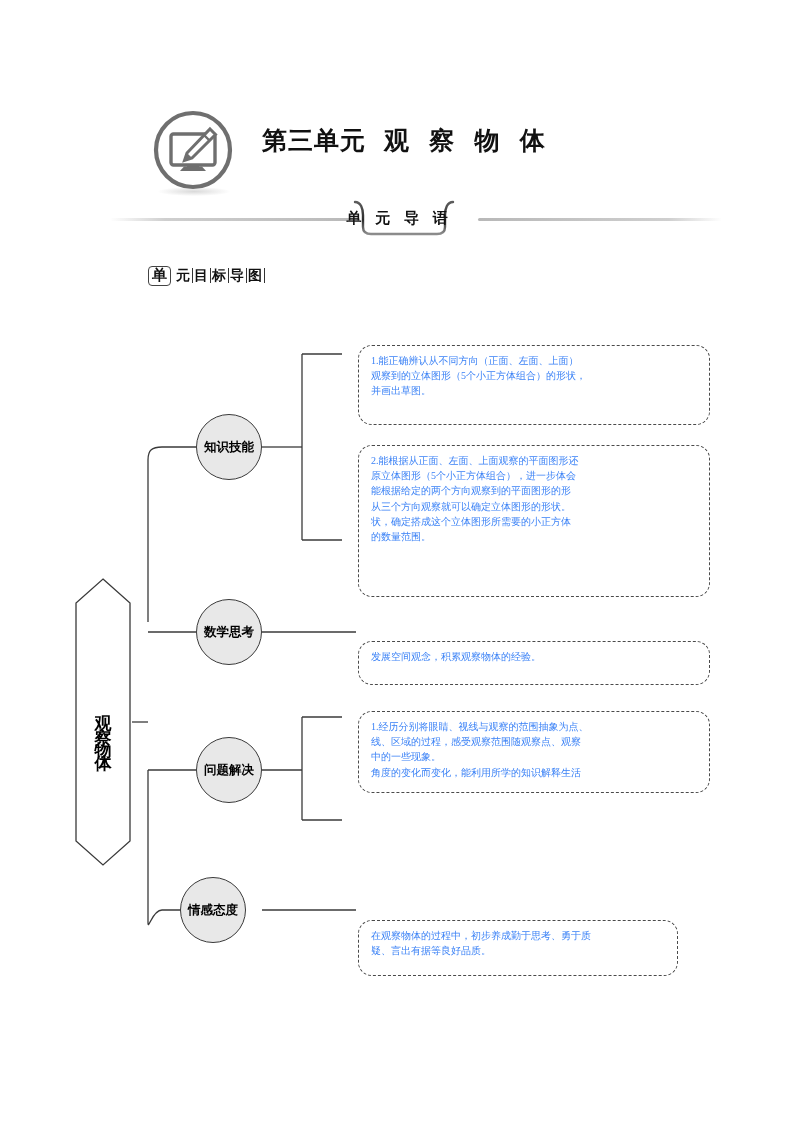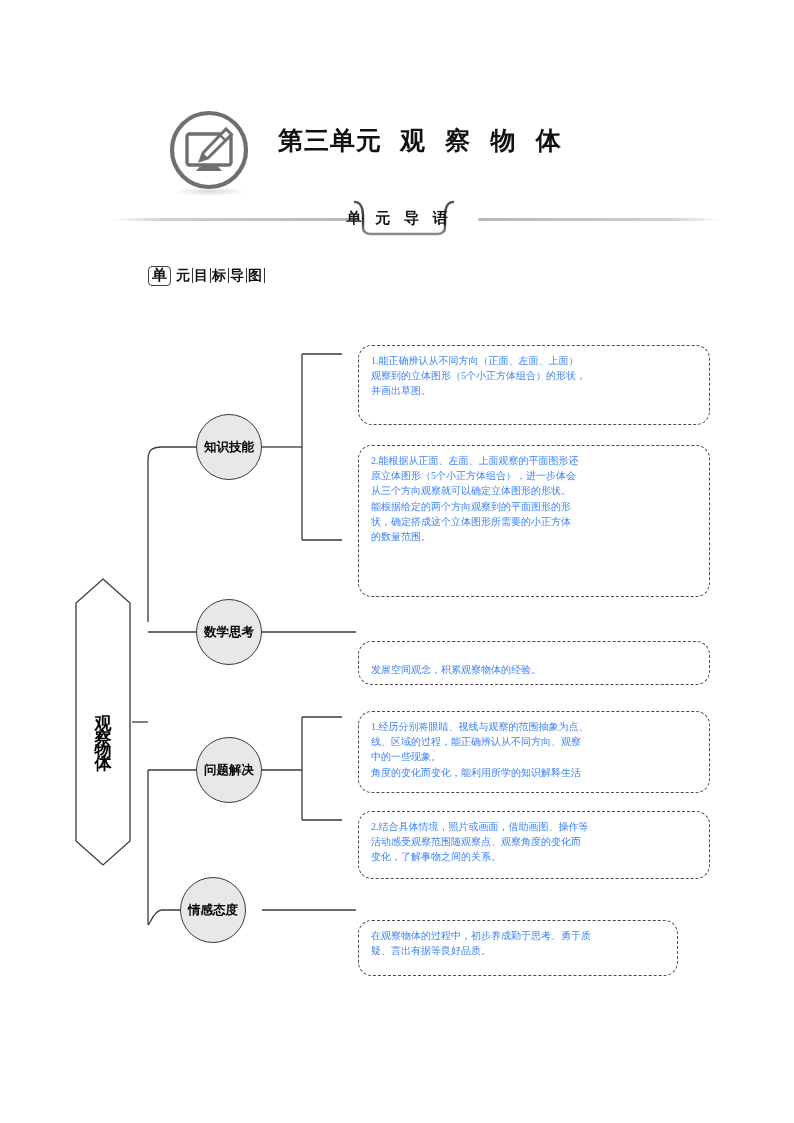--- a/index.html
+++ b/index.html
@@ -12,21 +12,21 @@
     height: 1123px;
     position: relative;
     overflow: hidden;
     font-family: "Liberation Serif", "DejaVu Serif", serif;
     color: #111;
   }
 
   
   .header {
     position: absolute;
-    left: 16px; top: 0;
+    left: 0; top: 0;
     width: 694px; height: 200px;
   }
   .unit-icon {
     position: absolute;
     left: 152px; top: 110px;
     width: 84px; height: 84px;
   }
   .unit-icon .shadow {
     position: absolute;
     left: 6px; bottom: -2px;
@@ -276,41 +276,36 @@
 
   <div class="content-box" style="left:358px; top:22px; width:352px; height:80px;">
     <p>1.能正确辨认从不同方向（正面、左面、上面）</p>
     <p class="hang">观察到的立体图形（5个小正方体组合）的形状，</p>
     <p class="hang">并画出草图。</p>
   </div>
 
   <div class="content-box" style="left:358px; top:122px; width:352px; height:152px;">
     <p>2.能根据从正面、左面、上面观察的平面图形还</p>
     <p class="hang">原立体图形（5个小正方体组合），进一步体会</p>
+    <p class="hang">能根据给定的两个方向观察到的平面图形的形</p>
     <p class="hang">从三个方向观察就可以确定立体图形的形状。</p>
-    <p class="hang">能根据给定的两个方向观察到的平面图形的形</p>
     <p class="hang">状，确定搭成这个立体图形所需要的小正方体</p>
     <p class="hang">的数量范围。</p>
   </div>
 
-  <div class="content-box" style="left:358px; top:318px; width:352px; height:44px; display:flex; align-items:flex-end;">
+  <div class="content-box" style="left:358px; top:318px; width:352px; height:44px; display:flex; align-items:flex-start;">
     <p>发展空间观念，积累观察物体的经验。</p>
   </div>
 
   <div class="content-box" style="left:358px; top:388px; width:352px; height:82px;">
     <p>1.经历分别将眼睛、视线与观察的范围抽象为点、</p>
-    <p class="hang">线、区域的过程，能正确辨认从不同方向、观察</p>
+    <p class="hang">线、区域的过程，感受观察范围随观察点、观察</p>
     <p class="hang">中的一些现象。</p>
     <p class="hang">角度的变化而变化，能利用所学的知识解释生活</p>
   </div>
 
-  <div class="content-box" style="left:358px; top:488px; width:352px; height:68px;">
-    <p>2.结合具体情境，照片或画面，借助画图、操作等</p>
-    <p class="hang">活动感受观察范围随观察点、观察角度的变化而</p>
-    <p class="hang">变化，了解事物之间的关系。</p>
-  </div>
 
   <div class="content-box" style="left:358px; top:597px; width:320px; height:56px;">
     <p>在观察物体的过程中，初步养成勤于思考、勇于质</p>
     <p>疑、言出有据等良好品质。</p>
   </div>
 
 </div>
 
 </body></html>

